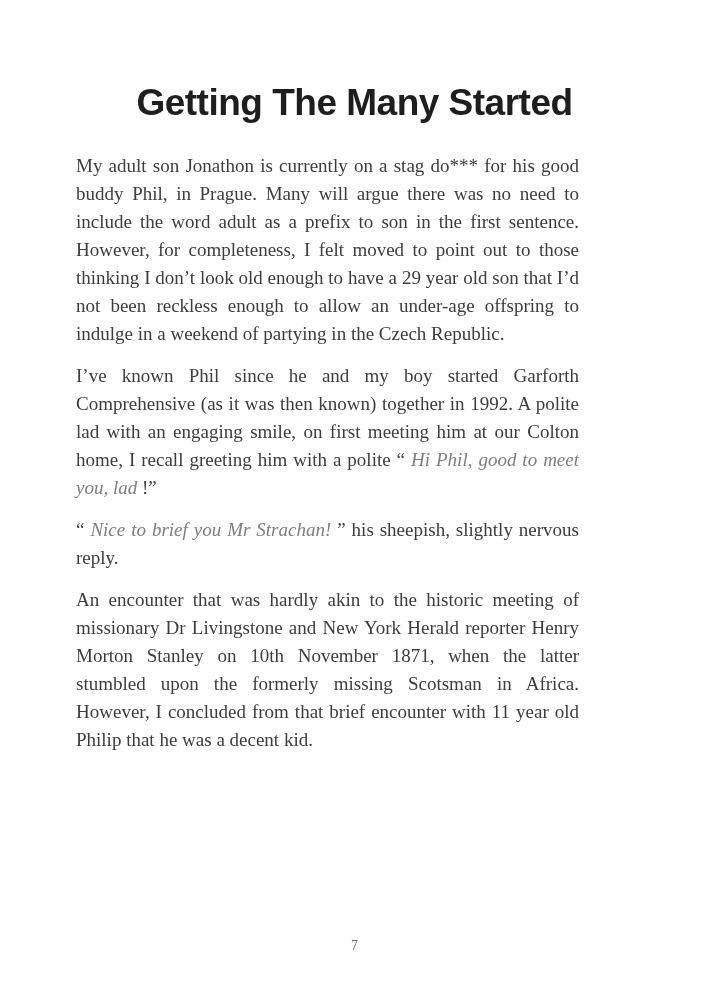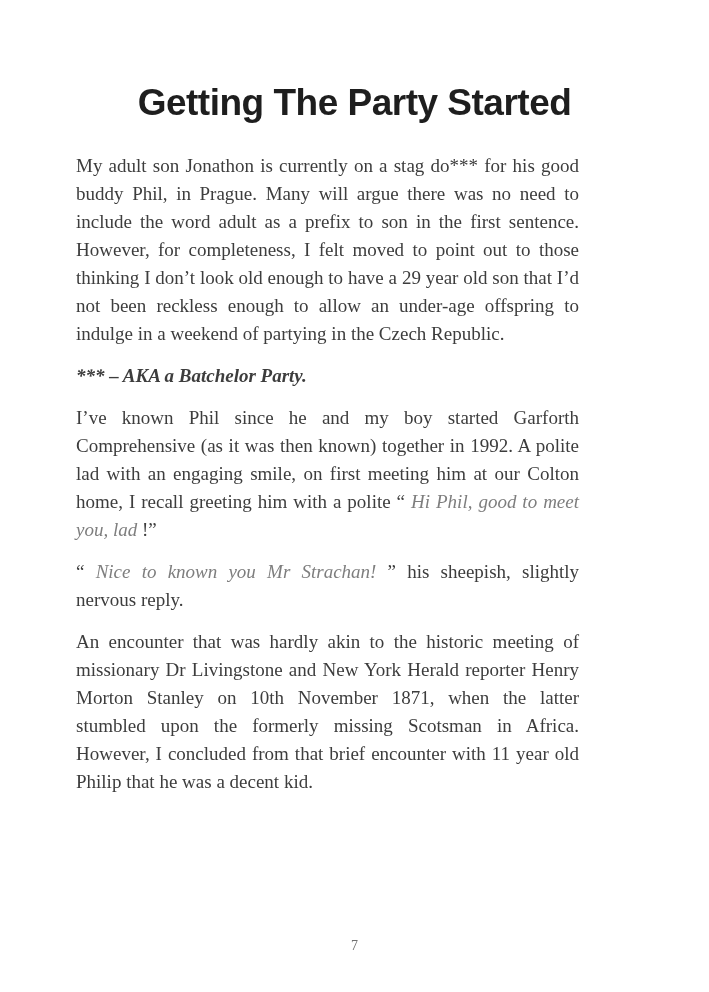--- a/index.html
+++ b/index.html
@@ -59,24 +59,23 @@
     text-align:center;
     font-size:14px;
     line-height:20px;
     color:var(--pagenum-color);
   }
 </style>
 </head>
 <body>
 
 <div class="page">
-  <h1 class="page-title">Getting The Party Started</h1>
+  <h1 class="page-title">Getting The Many Started</h1>
 
   <div class="page-body">
       <p><span class="run-normal">My adult son Jonathon is currently on a stag do*** for his good buddy Phil, in Prague. Many will argue there was no need to include the word adult as a prefix to son in the first sentence. However, for completeness, I felt moved to point out to those thinking I don’t look old enough to have a 29 year old son that I’d not been reckless enough to allow an under-age offspring to indulge in a weekend of partying in the Czech Republic.</span></p>
-      <p><span class="run-bold-italic">*** – AKA a Batchelor Party.</span></p>
       <p><span class="run-normal">I’ve known Phil since he and my boy started Garforth Comprehensive (as it was then known) together in 1992. A polite lad with an engaging smile, on first meeting him at our Colton home, I recall greeting him with a polite “ </span><span class="run-italic">Hi Phil, good to meet you, lad</span><span class="run-normal"> !”</span></p>
-      <p><span class="run-normal">“ </span><span class="run-italic">Nice to known you Mr Strachan!</span><span class="run-normal"> ” his sheepish, slightly nervous reply.</span></p>
+      <p><span class="run-normal">“ </span><span class="run-italic">Nice to brief you Mr Strachan!</span><span class="run-normal"> ” his sheepish, slightly nervous reply.</span></p>
       <p><span class="run-normal">An encounter that was hardly akin to the historic meeting of missionary Dr Livingstone and New York Herald reporter Henry Morton Stanley on 10th November 1871, when the latter stumbled upon the formerly missing Scotsman in Africa. However, I concluded from that brief encounter with 11 year old Philip that he was a decent kid.</span></p>
     </div>
 
   <div class="page-number">7</div>
 </div>
 
 </body></html>

